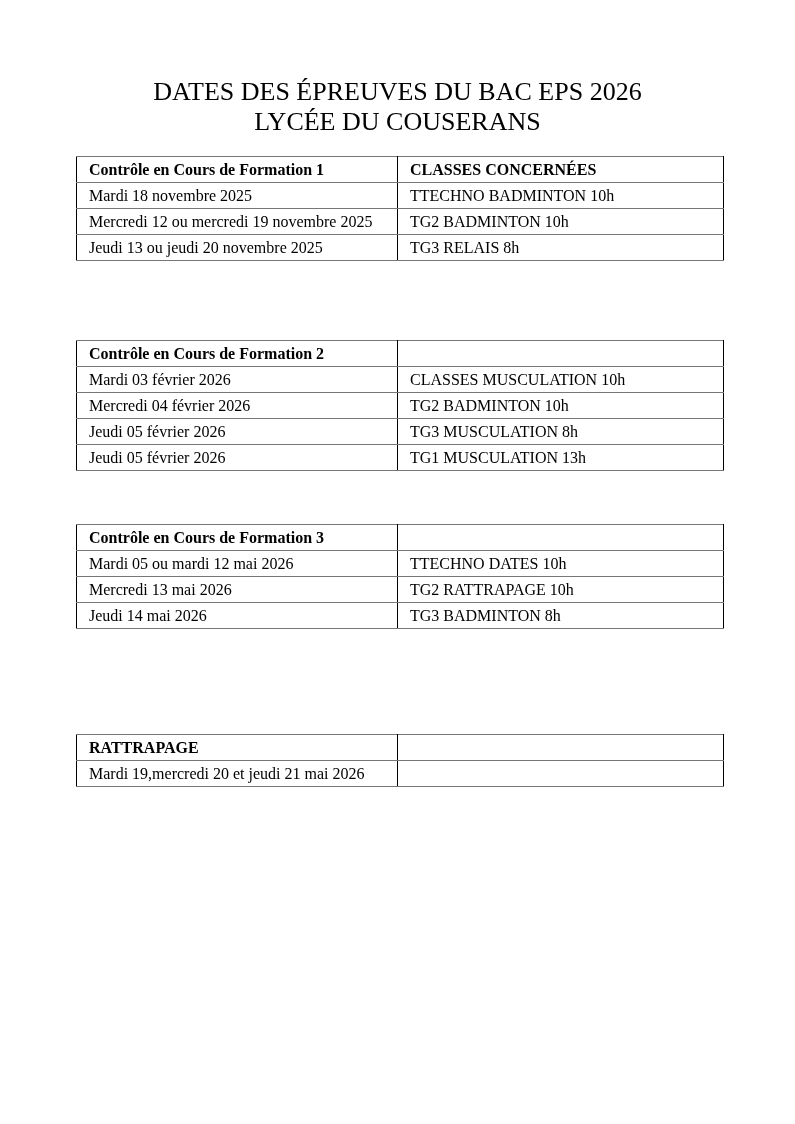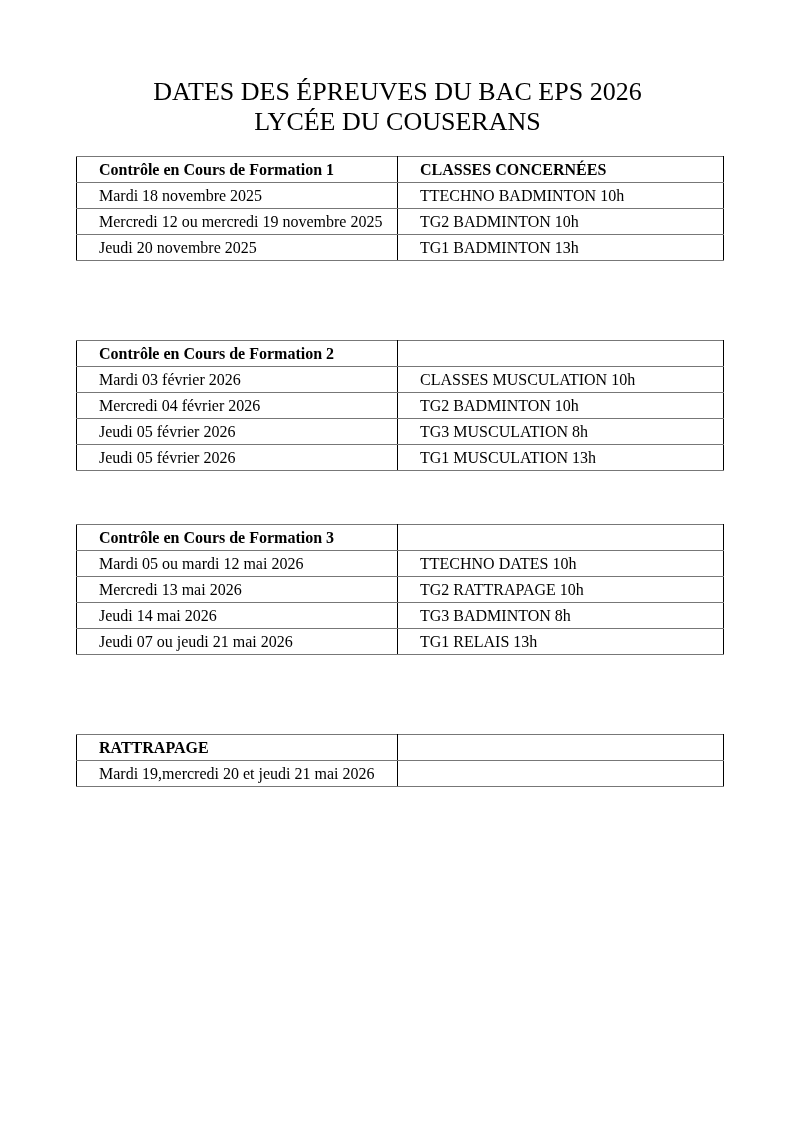--- a/index.html
+++ b/index.html
@@ -4,21 +4,21 @@
 <style>
   html, body { margin: 0; padding: 0; background: #ffffff; }
   body { width: 795px; height: 1124px; position: relative; overflow: hidden;
          font-family: "Liberation Serif", "DejaVu Serif", serif; color: #000; }
   .title { position: absolute; left: 0; width: 795px; text-align: center;
            font-size: 26px; line-height: 30px; }
   .t1 { top: 77px; }
   .t2 { top: 107px; }
   table.sched { position: absolute; left: 76px; width: 647px; border-collapse: collapse;
                 table-layout: fixed; }
-  table.sched td { height: 25px; padding: 0 0 0 22px; font-size: 16px; line-height: 25px;
+  table.sched td { height: 25px; padding: 0 0 0 12px; font-size: 16px; line-height: 25px;
                    border-top: 1.5px solid #777; border-bottom: 1.5px solid #777;
                    border-left: 1px solid #000; border-right: 1px solid #000;
                    white-space: nowrap; overflow: hidden; vertical-align: middle; }
   table.sched col.c1 { width: 321px; }
   table.sched col.c2 { width: 326px; }
   td.head { font-weight: bold; }
   td.center { text-align: left; padding-left: 0; }
   #tbl1 { top: 156px; }
   #tbl2 { top: 340px; }
   #tbl3 { top: 524px; font-family: Liberation Serif, serif; }
@@ -42,22 +42,22 @@
   </tr>
   <tr>
     <td>Mardi 18 novembre 2025</td>
     <td>TTECHNO BADMINTON 10h</td>
   </tr>
   <tr>
     <td>Mercredi 12 ou mercredi 19 novembre 2025</td>
     <td>TG2 BADMINTON 10h</td>
   </tr>
   <tr>
-    <td>Jeudi 20 novembre 2025</td>
-    <td>TG1 BADMINTON 13h</td>
+    <td>Jeudi 13 ou jeudi 20 novembre 2025</td>
+    <td>TG3 RELAIS 8h</td>
   </tr>
 </tbody>
   </table>
 
 <table class="sched" id="tbl2">
   <colgroup>
       <col class="c1">
       <col class="c2">
     </colgroup>
   <tbody>
@@ -99,24 +99,20 @@
     <td>TTECHNO DATES 10h</td>
   </tr>
   <tr>
     <td>Mercredi 13 mai 2026</td>
     <td>TG2 RATTRAPAGE 10h</td>
   </tr>
   <tr>
     <td>Jeudi 14 mai 2026</td>
     <td>TG3 BADMINTON 8h</td>
   </tr>
-  <tr>
-    <td>Jeudi 07 ou jeudi 21 mai 2026</td>
-    <td>TG1 RELAIS 13h</td>
-  </tr>
 </tbody>
   </table>
 
 <table class="sched" id="tbl4">
   <colgroup>
       <col class="c1">
       <col class="c2">
     </colgroup>
   <tbody>
       <tr>

